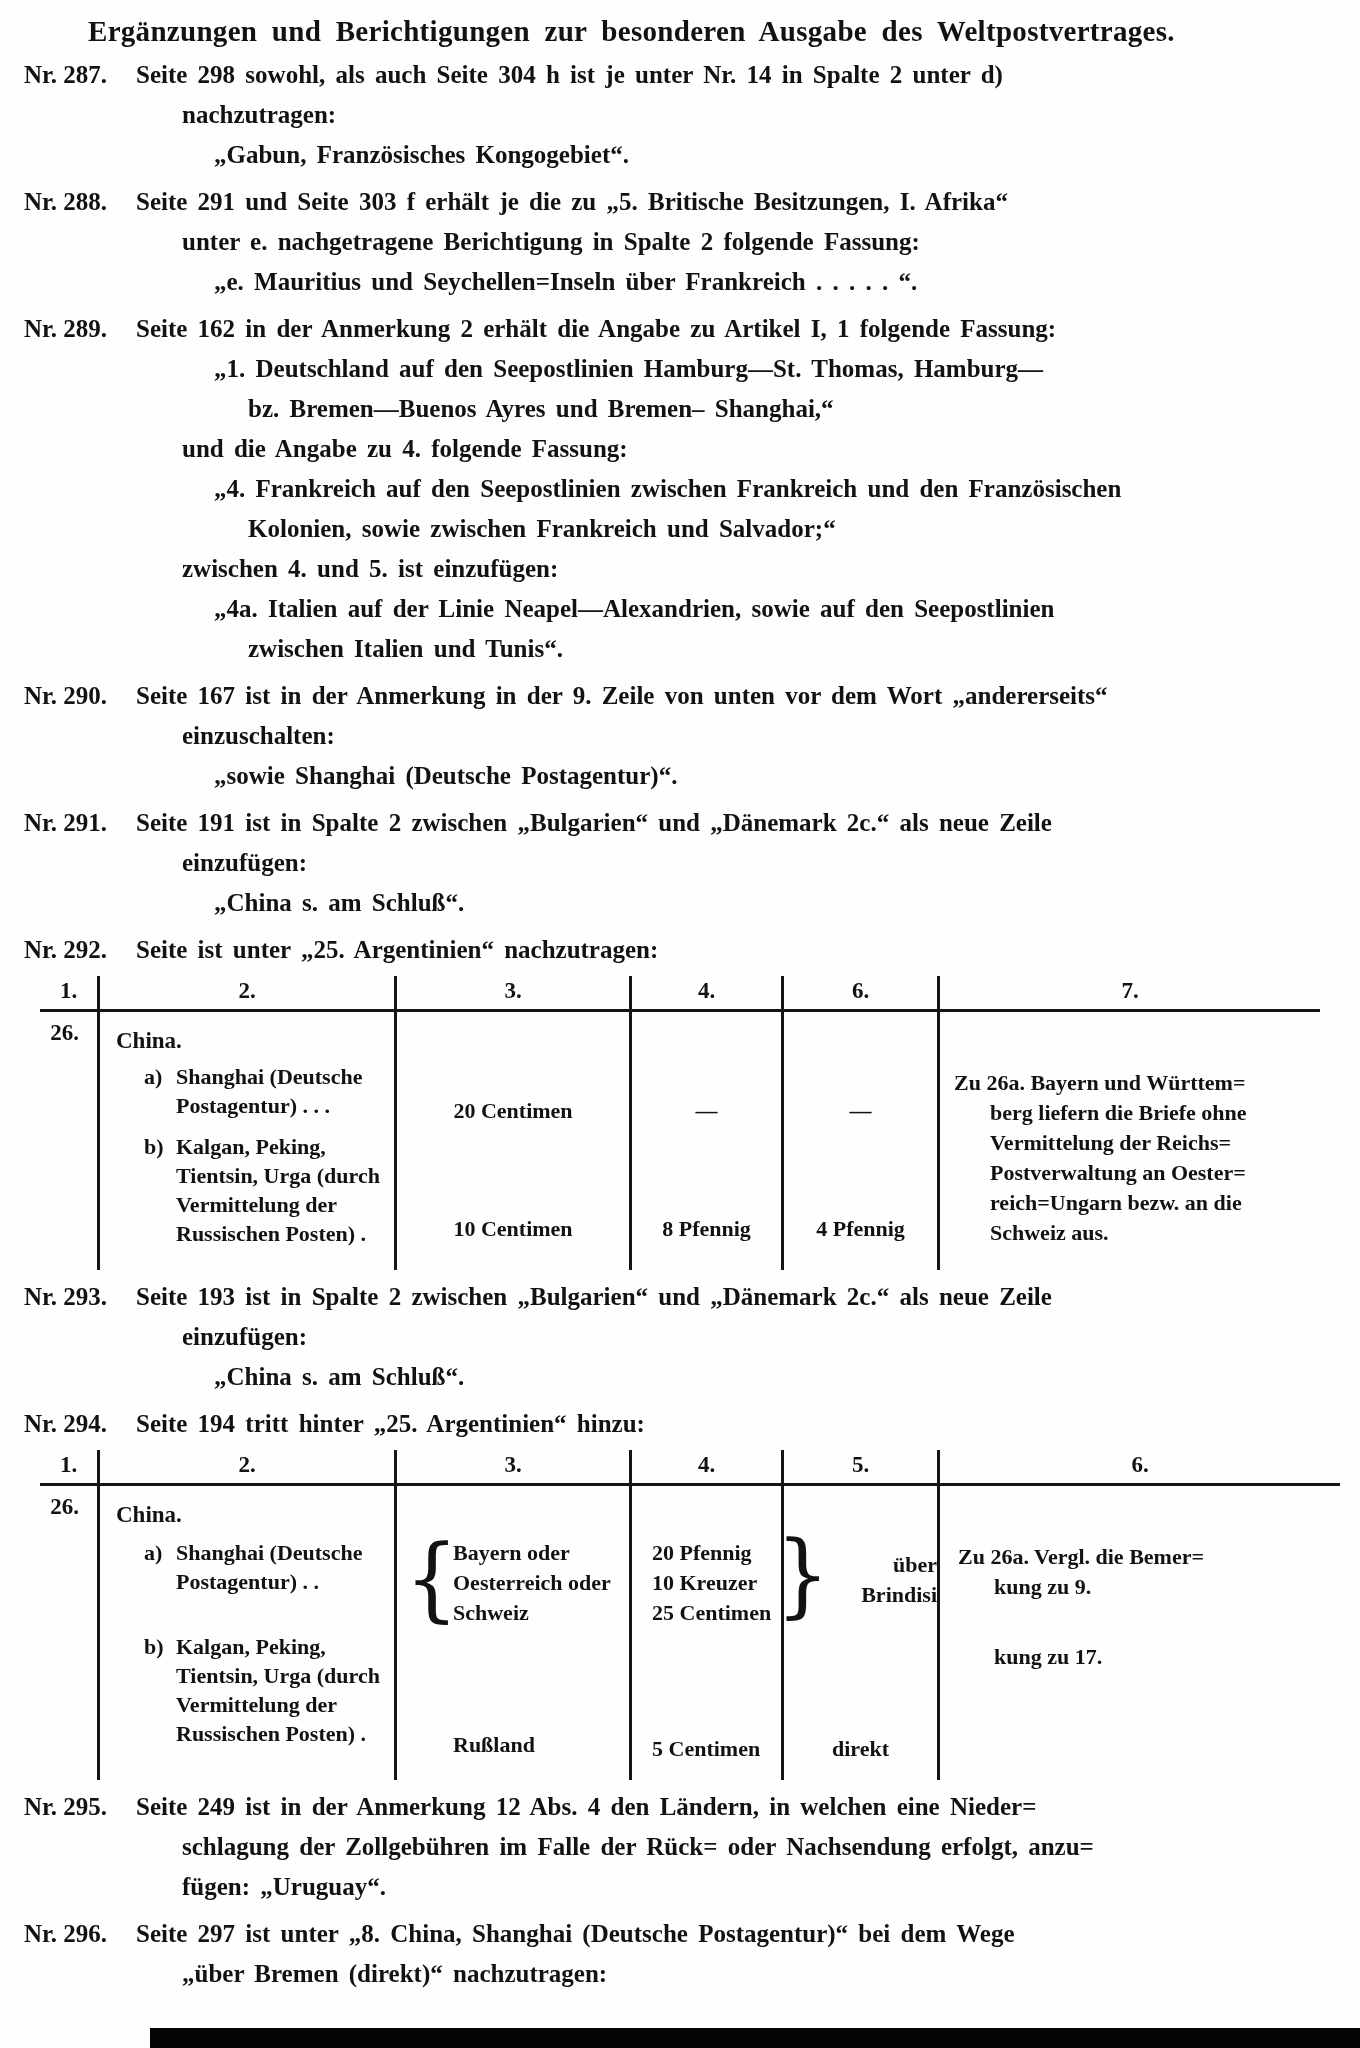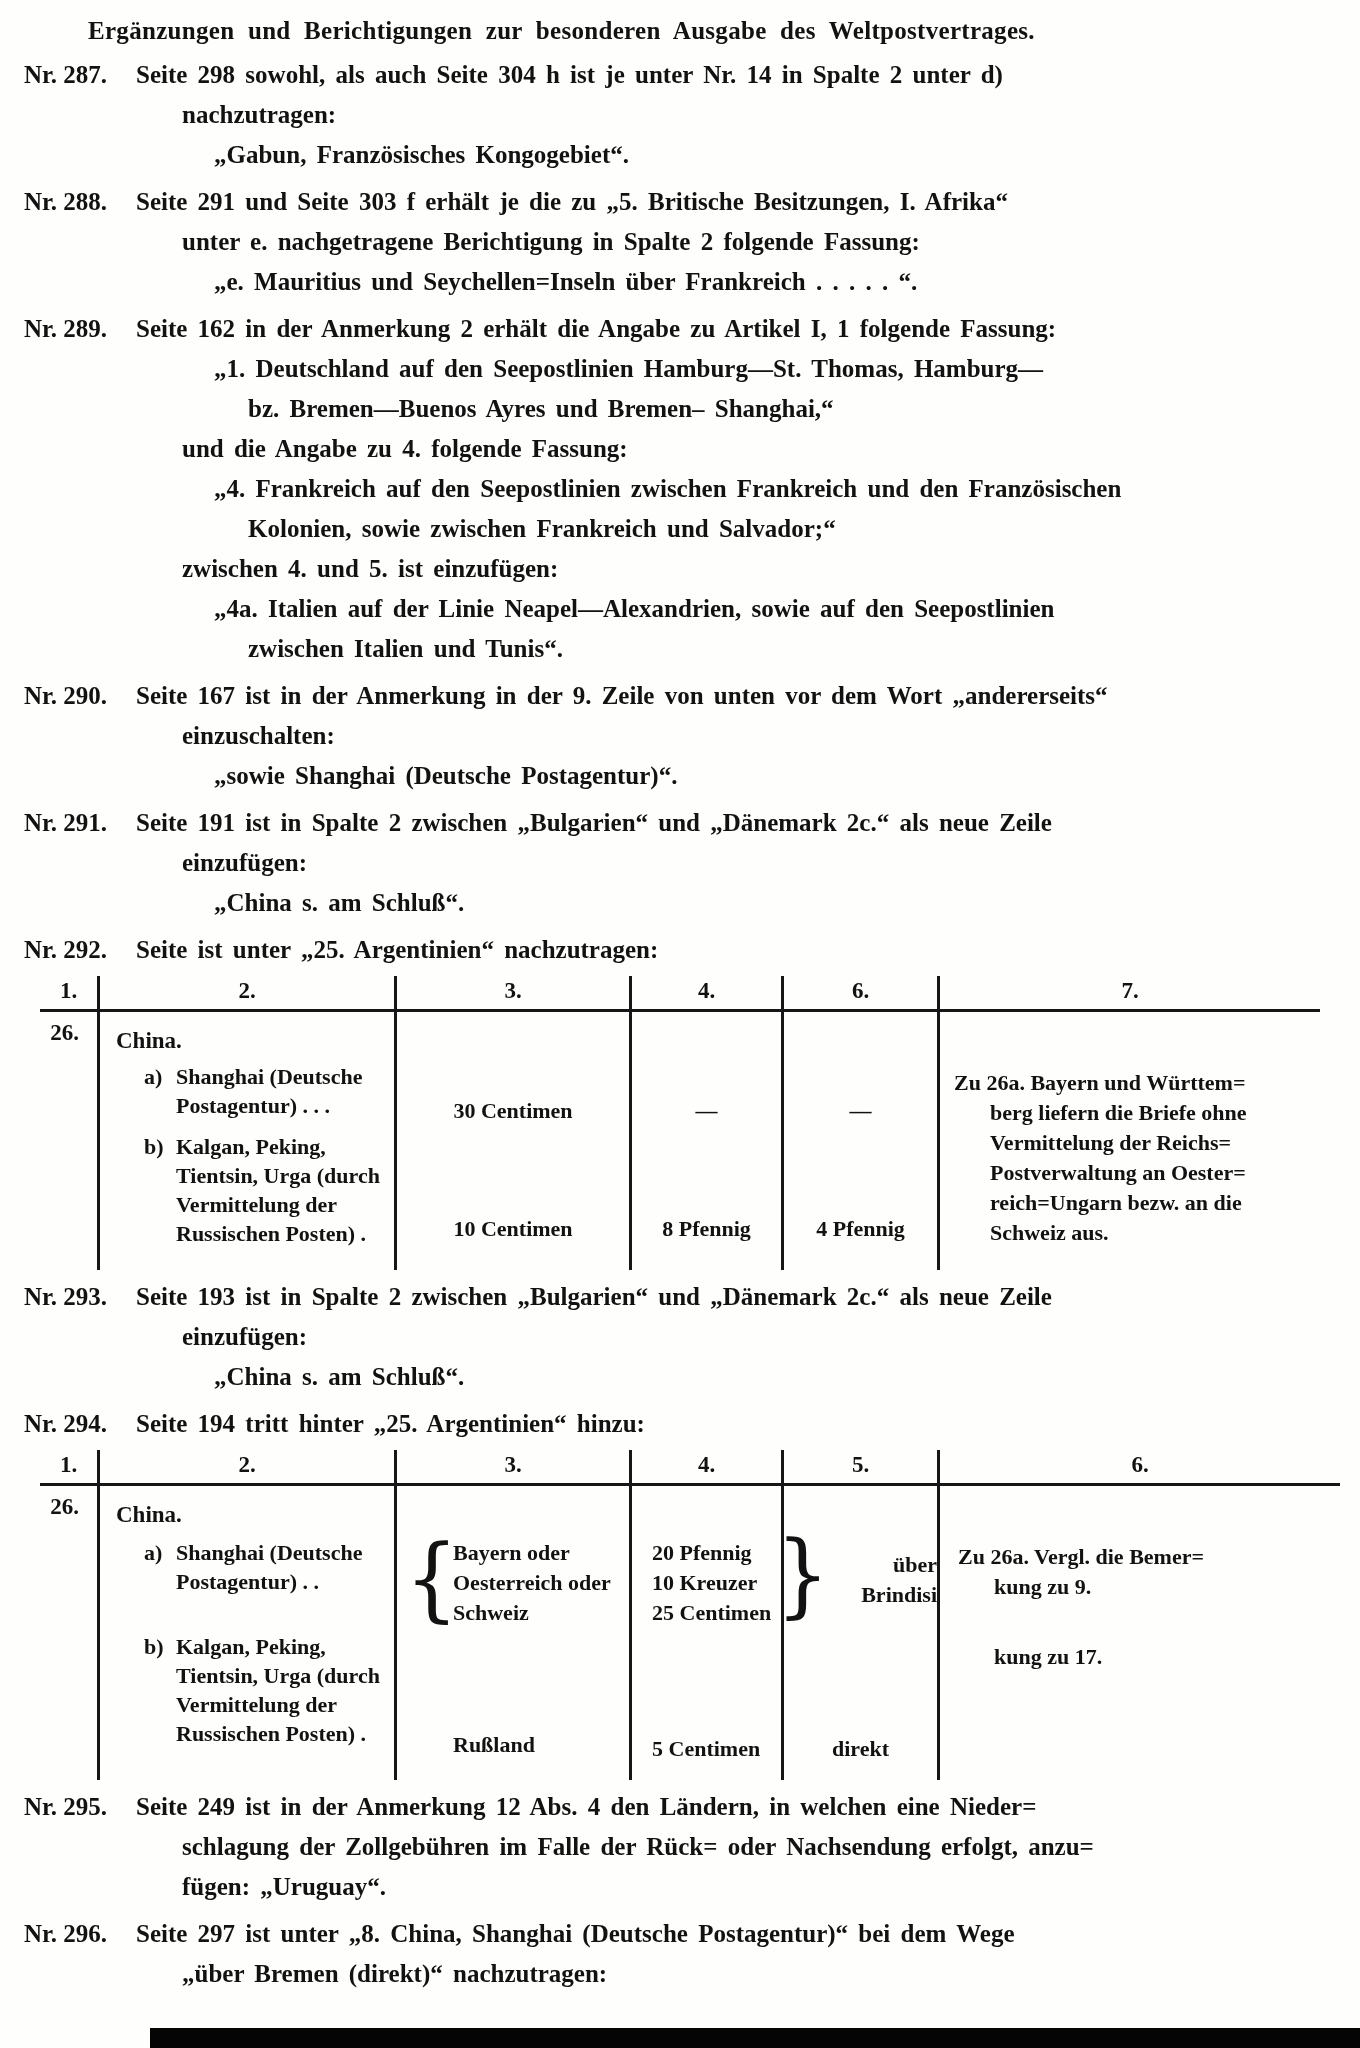--- a/index.html
+++ b/index.html
@@ -2,21 +2,21 @@
 <html><head>
 <meta charset="utf-8">
 <style>
   html,body{margin:0;padding:0;background:#ffffff;}
   .page{
     position:relative;width:1360px;height:2048px;overflow:hidden;
     background:#fefefc;color:#121212;
     font-family:"Liberation Serif","DejaVu Serif",serif;font-weight:bold;
   }
   .title{
-    padding:14px 20px 0 88px;font-size:25px;line-height:34px;
+    padding:14px 20px 0 88px;font-size:29px;line-height:34px;
     word-spacing:7px;letter-spacing:.3px;white-space:nowrap;
   }
   .entry{display:flex;margin-top:7px;}
   .num{flex:0 0 112px;margin-left:24px;font-size:25px;line-height:40px;}
   .ebody{flex:1;font-size:25px;line-height:40px;word-spacing:4px;}
   .line{white-space:nowrap;}
   .line.lb{margin-left:46px;}
   .line.l1{margin-left:78px;}
   .line.l2{margin-left:112px;}
 
@@ -157,21 +157,21 @@
           <span class="ilabel">b)</span>
           <span>
             <div class="nl">Kalgan, Peking,</div>
             <div class="nl">Tientsin, Urga (durch</div>
             <div class="nl">Vermittelung der</div>
             <div class="nl">Russischen Posten) .</div>
           </span>
         </div>
       </div>
       <div class="td">
-        <div class="amt posA">30 Centimen</div>
+        <div class="amt posA">20 Centimen</div>
         <div class="amt posB">10 Centimen</div>
       </div>
       <div class="td">
         <div class="amt posA">—</div>
         <div class="amt posB">8 Pfennig</div>
       </div>
       <div class="td">
         <div class="amt posA">—</div>
         <div class="amt posB">4 Pfennig</div>
       </div>

